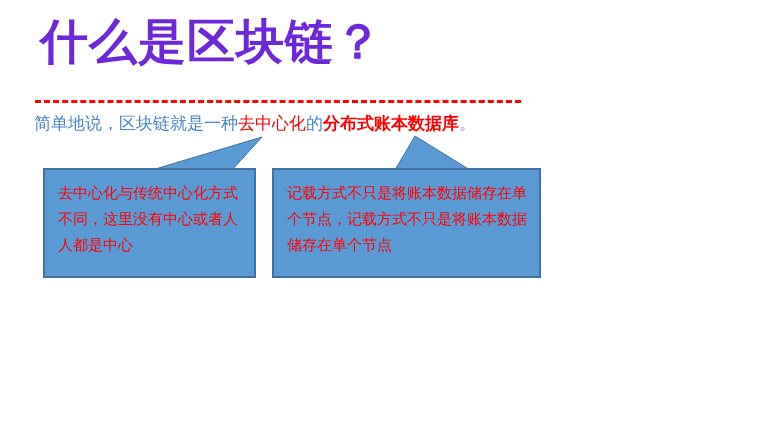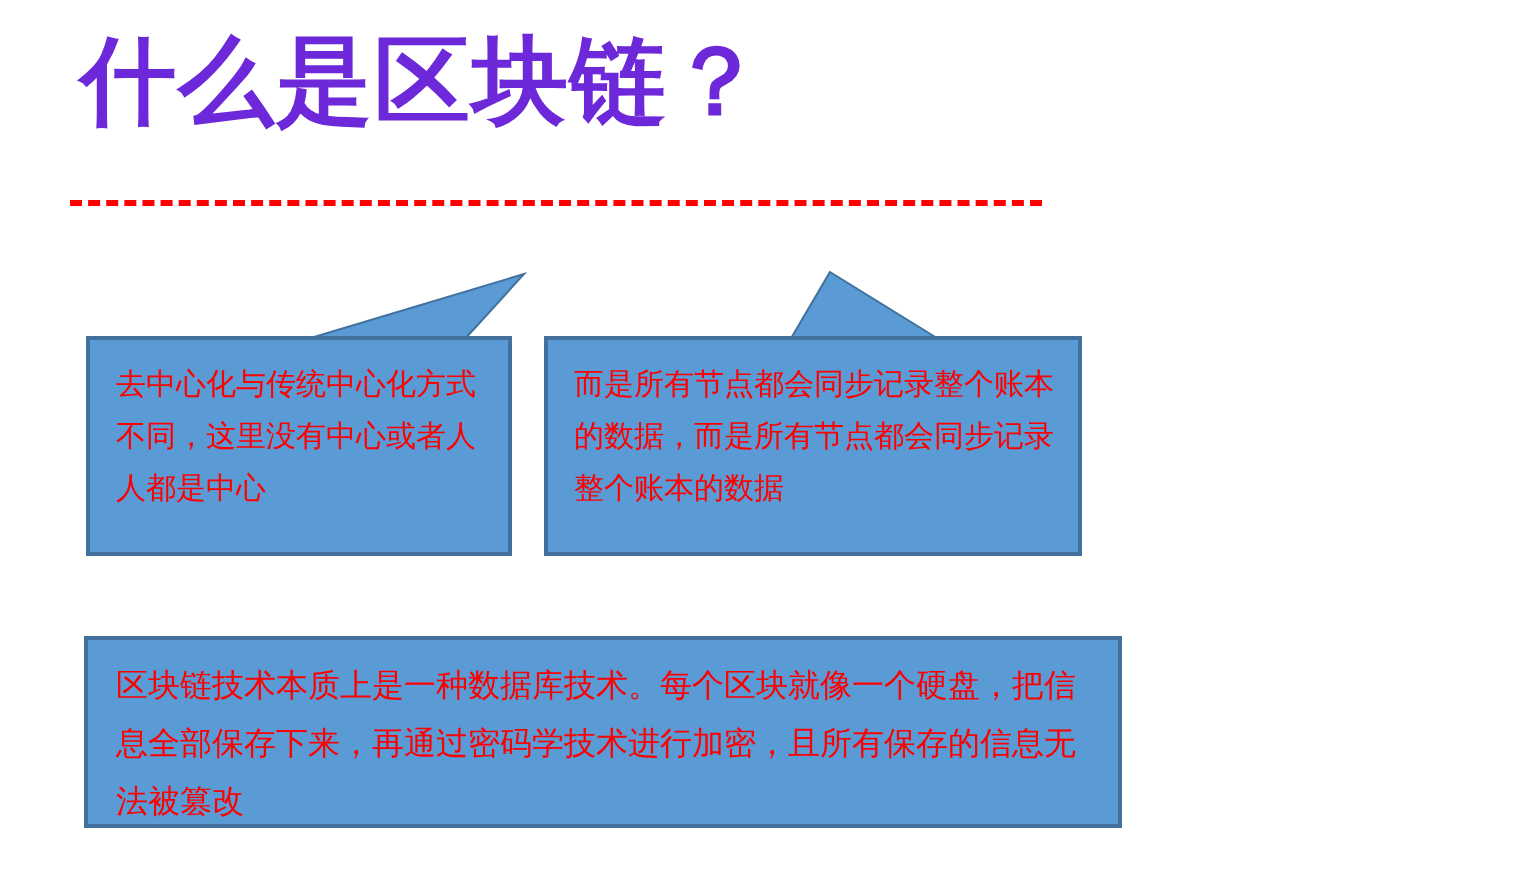--- a/index.html
+++ b/index.html
@@ -115,31 +115,31 @@
 </style>
 </head>
 <body>
 
 <div id="slide">
 
   <div class="slide-title">什么是区块链？</div>
 
   <div class="divider"></div>
 
+  <div class="subtitle">
+    <span class="blue">简单地说，区块链就是一种</span><span class="red">去中心化</span><span class="blue">的</span><span class="red-bold">分布式账本数据库</span><span class="blue">。</span>
+  </div>
 
   <svg class="tail-svg" viewBox="0 0 769 439">
     <polygon points="262,137 152,170 232,170" fill="#5B9BD5" stroke="#41719C" stroke-width="1"></polygon>
     <polygon points="415,136 470,170 395,170" fill="#5B9BD5" stroke="#41719C" stroke-width="1"></polygon>
   </svg>
 
   <div class="callout" id="callout-1">
     <span class="callout-text">去中心化与传统中心化方式不同，这里没有中心或者人人都是中心</span>
   </div>
 
   <div class="callout" id="callout-2">
-    <span class="callout-text">而是所有节点都会同步记录整个账本的数据，而是所有节点都会同步记录整个账本的数据</span>
+    <span class="callout-text">记载方式不只是将账本数据储存在单个节点，记载方式不只是将账本数据储存在单个节点</span>
   </div>
 
-  <div id="summary-box">
-    <span class="callout-text">区块链技术本质上是一种数据库技术。每个区块就像一个硬盘，把信息全部保存下来，再通过密码学技术进行加密，且所有保存的信息无法被篡改</span>
-  </div>
 
 </div>
 
 </body></html>

